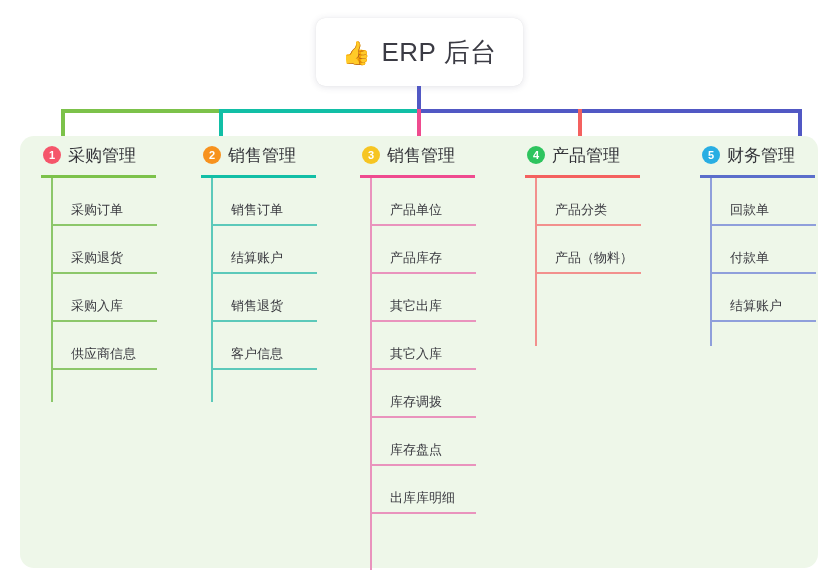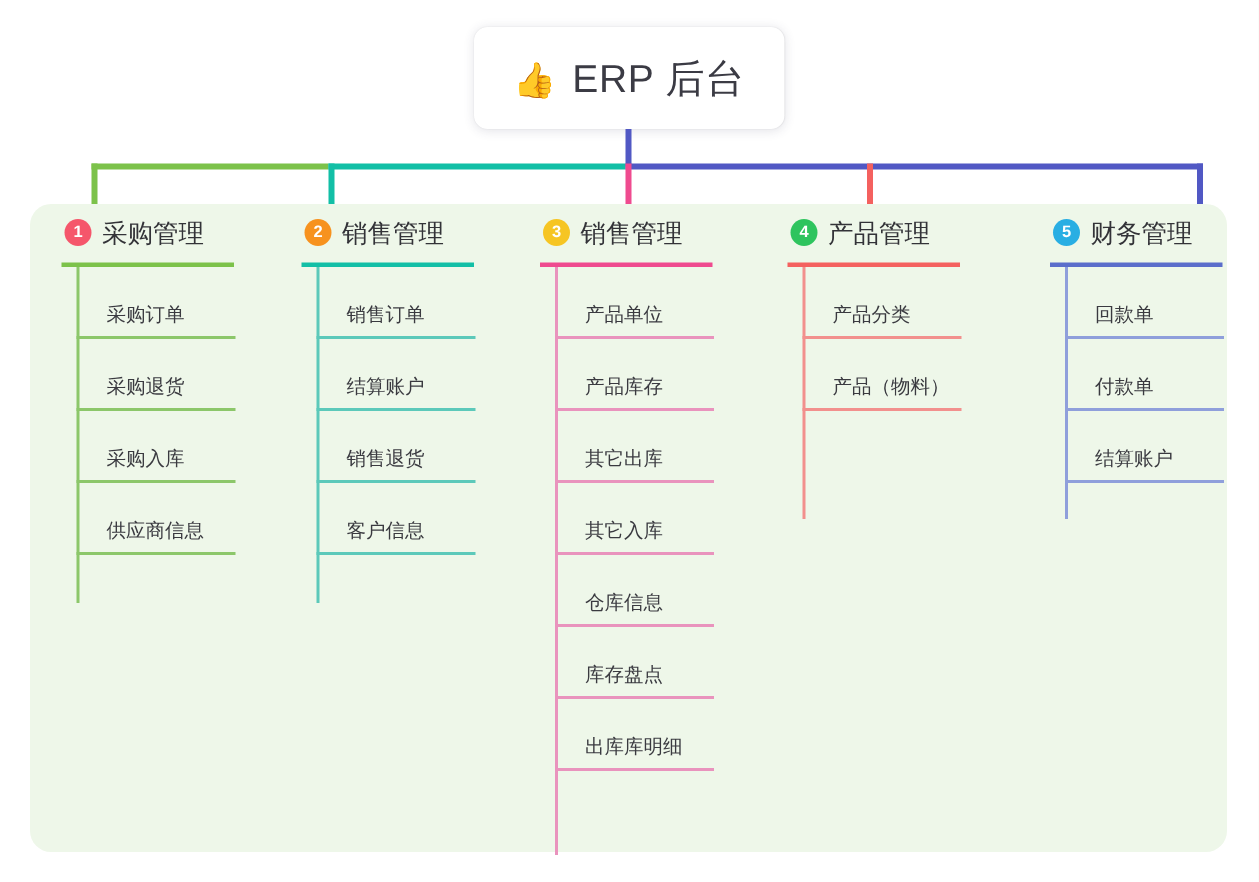--- a/index.html
+++ b/index.html
@@ -262,21 +262,21 @@
         </div>
         <div class="leaf">
           <span class="leaf-text">其它出库</span>
           <div class="leaf-rule" style="background: rgb(233, 147, 189);"></div>
         </div>
         <div class="leaf">
           <span class="leaf-text">其它入库</span>
           <div class="leaf-rule" style="background: rgb(233, 147, 189);"></div>
         </div>
         <div class="leaf">
-          <span class="leaf-text">仓库信息</span>
+          <span class="leaf-text">库存调拨</span>
           <div class="leaf-rule" style="background: rgb(233, 147, 189);"></div>
         </div>
         <div class="leaf">
           <span class="leaf-text">库存盘点</span>
           <div class="leaf-rule" style="background: rgb(233, 147, 189);"></div>
         </div>
         <div class="leaf">
           <span class="leaf-text">出库库明细</span>
           <div class="leaf-rule" style="background: rgb(233, 147, 189);"></div>
         </div>

